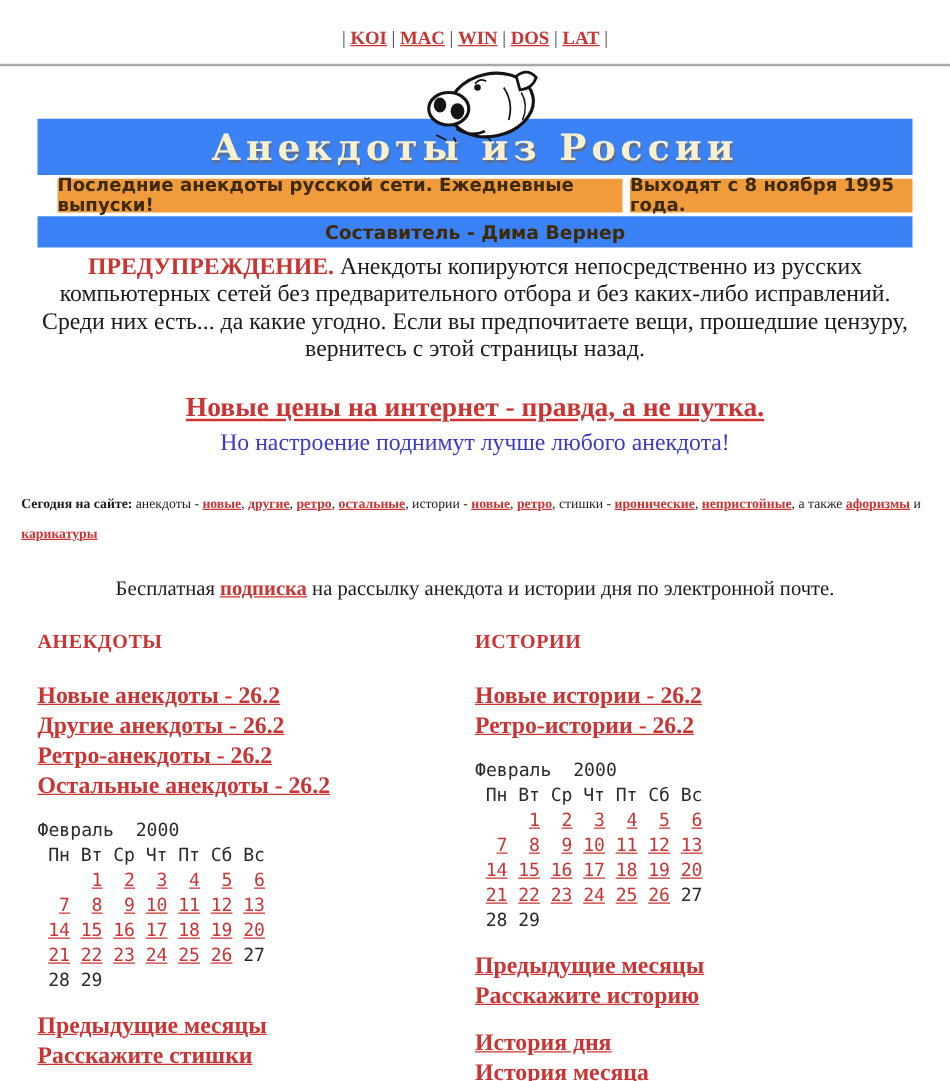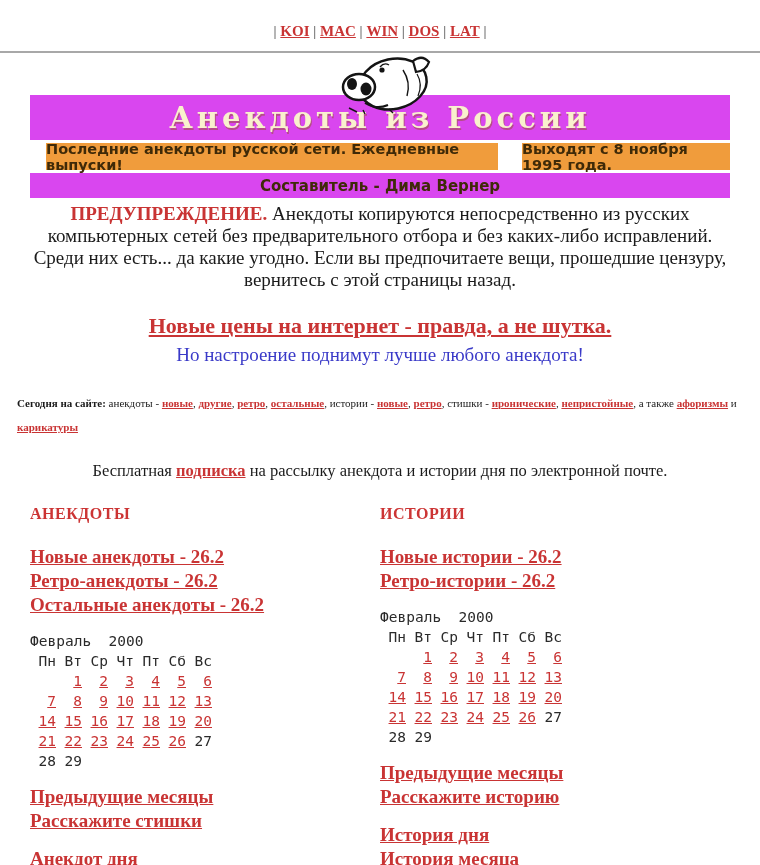--- a/index.html
+++ b/index.html
@@ -7,28 +7,28 @@
     margin: 0; width: 760px; height: 865px; overflow: hidden;
     background: #ffffff; color: #1b1b1b;
     font-family: "Liberation Serif", serif;
   }
   .nav { text-align: center; padding-top: 23px; font-size: 15px; color: #444; }
   .seg-link { color: #c93434; font-weight: bold; text-decoration: underline; cursor: pointer; }
   hr.top-rule { border: none; border-top: 2px solid #a8a8a8; margin: 11px 0 0; }
 
   .header { position: relative; margin: 0 30px; padding-top: 42px; }
   .pig { position: absolute; top: 1px; left: 303px; width: 104px; height: 60px; z-index: 2; }
-  .banner { background: #d946ef; }
+  .banner { background: #3b82f6; }
   .row1 { height: 45px; display: flex; align-items: center; justify-content: center; }
   .site-title {
     font-family: "DejaVu Serif", serif; font-weight: bold; font-size: 29px;
     color: #f9f1cd; letter-spacing: 4px; text-shadow: 1px 2px 0 rgba(140,85,10,.45);
     white-space: nowrap;
   }
-  .row2 { display: flex; margin-top: 3px; height: 27px; gap: 24px; padding-left: 16px; }
+  .row2 { display: flex; margin-top: 3px; height: 27px; gap: 6px; padding-left: 16px; }
   .row2 .cell {
     background: #f09c3c; display: flex; align-items: center; justify-content: center;
     font-family: "DejaVu Sans", sans-serif; font-size: 14.5px; font-weight: bold; color: #3f2a08;
   }
   .cell-l { width: 452px; } .cell-r { flex: 1; }
   .row3 {
     margin-top: 3px; height: 25px; display: flex; align-items: center; justify-content: center;
     font-family: "DejaVu Sans", sans-serif; font-size: 15px; font-weight: bold; color: #3f2a08;
   }
 
@@ -95,20 +95,21 @@
 
 <p class="today"><span style="font-weight: bold;">Сегодня на сайте:</span><span> анекдоты - </span><a class="seg-link">новые</a><span>, </span><a class="seg-link">другие</a><span>, </span><a class="seg-link">ретро</a><span>, </span><a class="seg-link">остальные</a><span>, истории - </span><a class="seg-link">новые</a><span>, </span><a class="seg-link">ретро</a><span>, стишки - </span><a class="seg-link">иронические</a><span>, </span><a class="seg-link">непристойные</a><span>, а также </span><a class="seg-link">афоризмы</a><span> и </span><a class="seg-link">карикатуры</a></p>
 
 <p class="subscribe"><span>Бесплатная </span><a class="seg-link">подписка</a><span> на рассылку анекдота и истории дня по электронной почте.</span></p>
 
 <div class="columns">
   <div class="col-a">
     <div class="col-heading">АНЕКДОТЫ</div>
     <div class="link-list list-top">
         <a>Новые анекдоты - 26.2</a>
+        <a>Другие анекдоты - 26.2</a>
         <a>Ретро-анекдоты - 26.2</a>
         <a>Остальные анекдоты - 26.2</a>
       </div>
     <div class="calendar">
         <div class="cal-title">Февраль  2000</div>
         <div class="cal-head">
           <span class="cal-cell">Пн</span>
           <span class="cal-cell">Вт</span>
           <span class="cal-cell">Ср</span>
           <span class="cal-cell">Чт</span>

